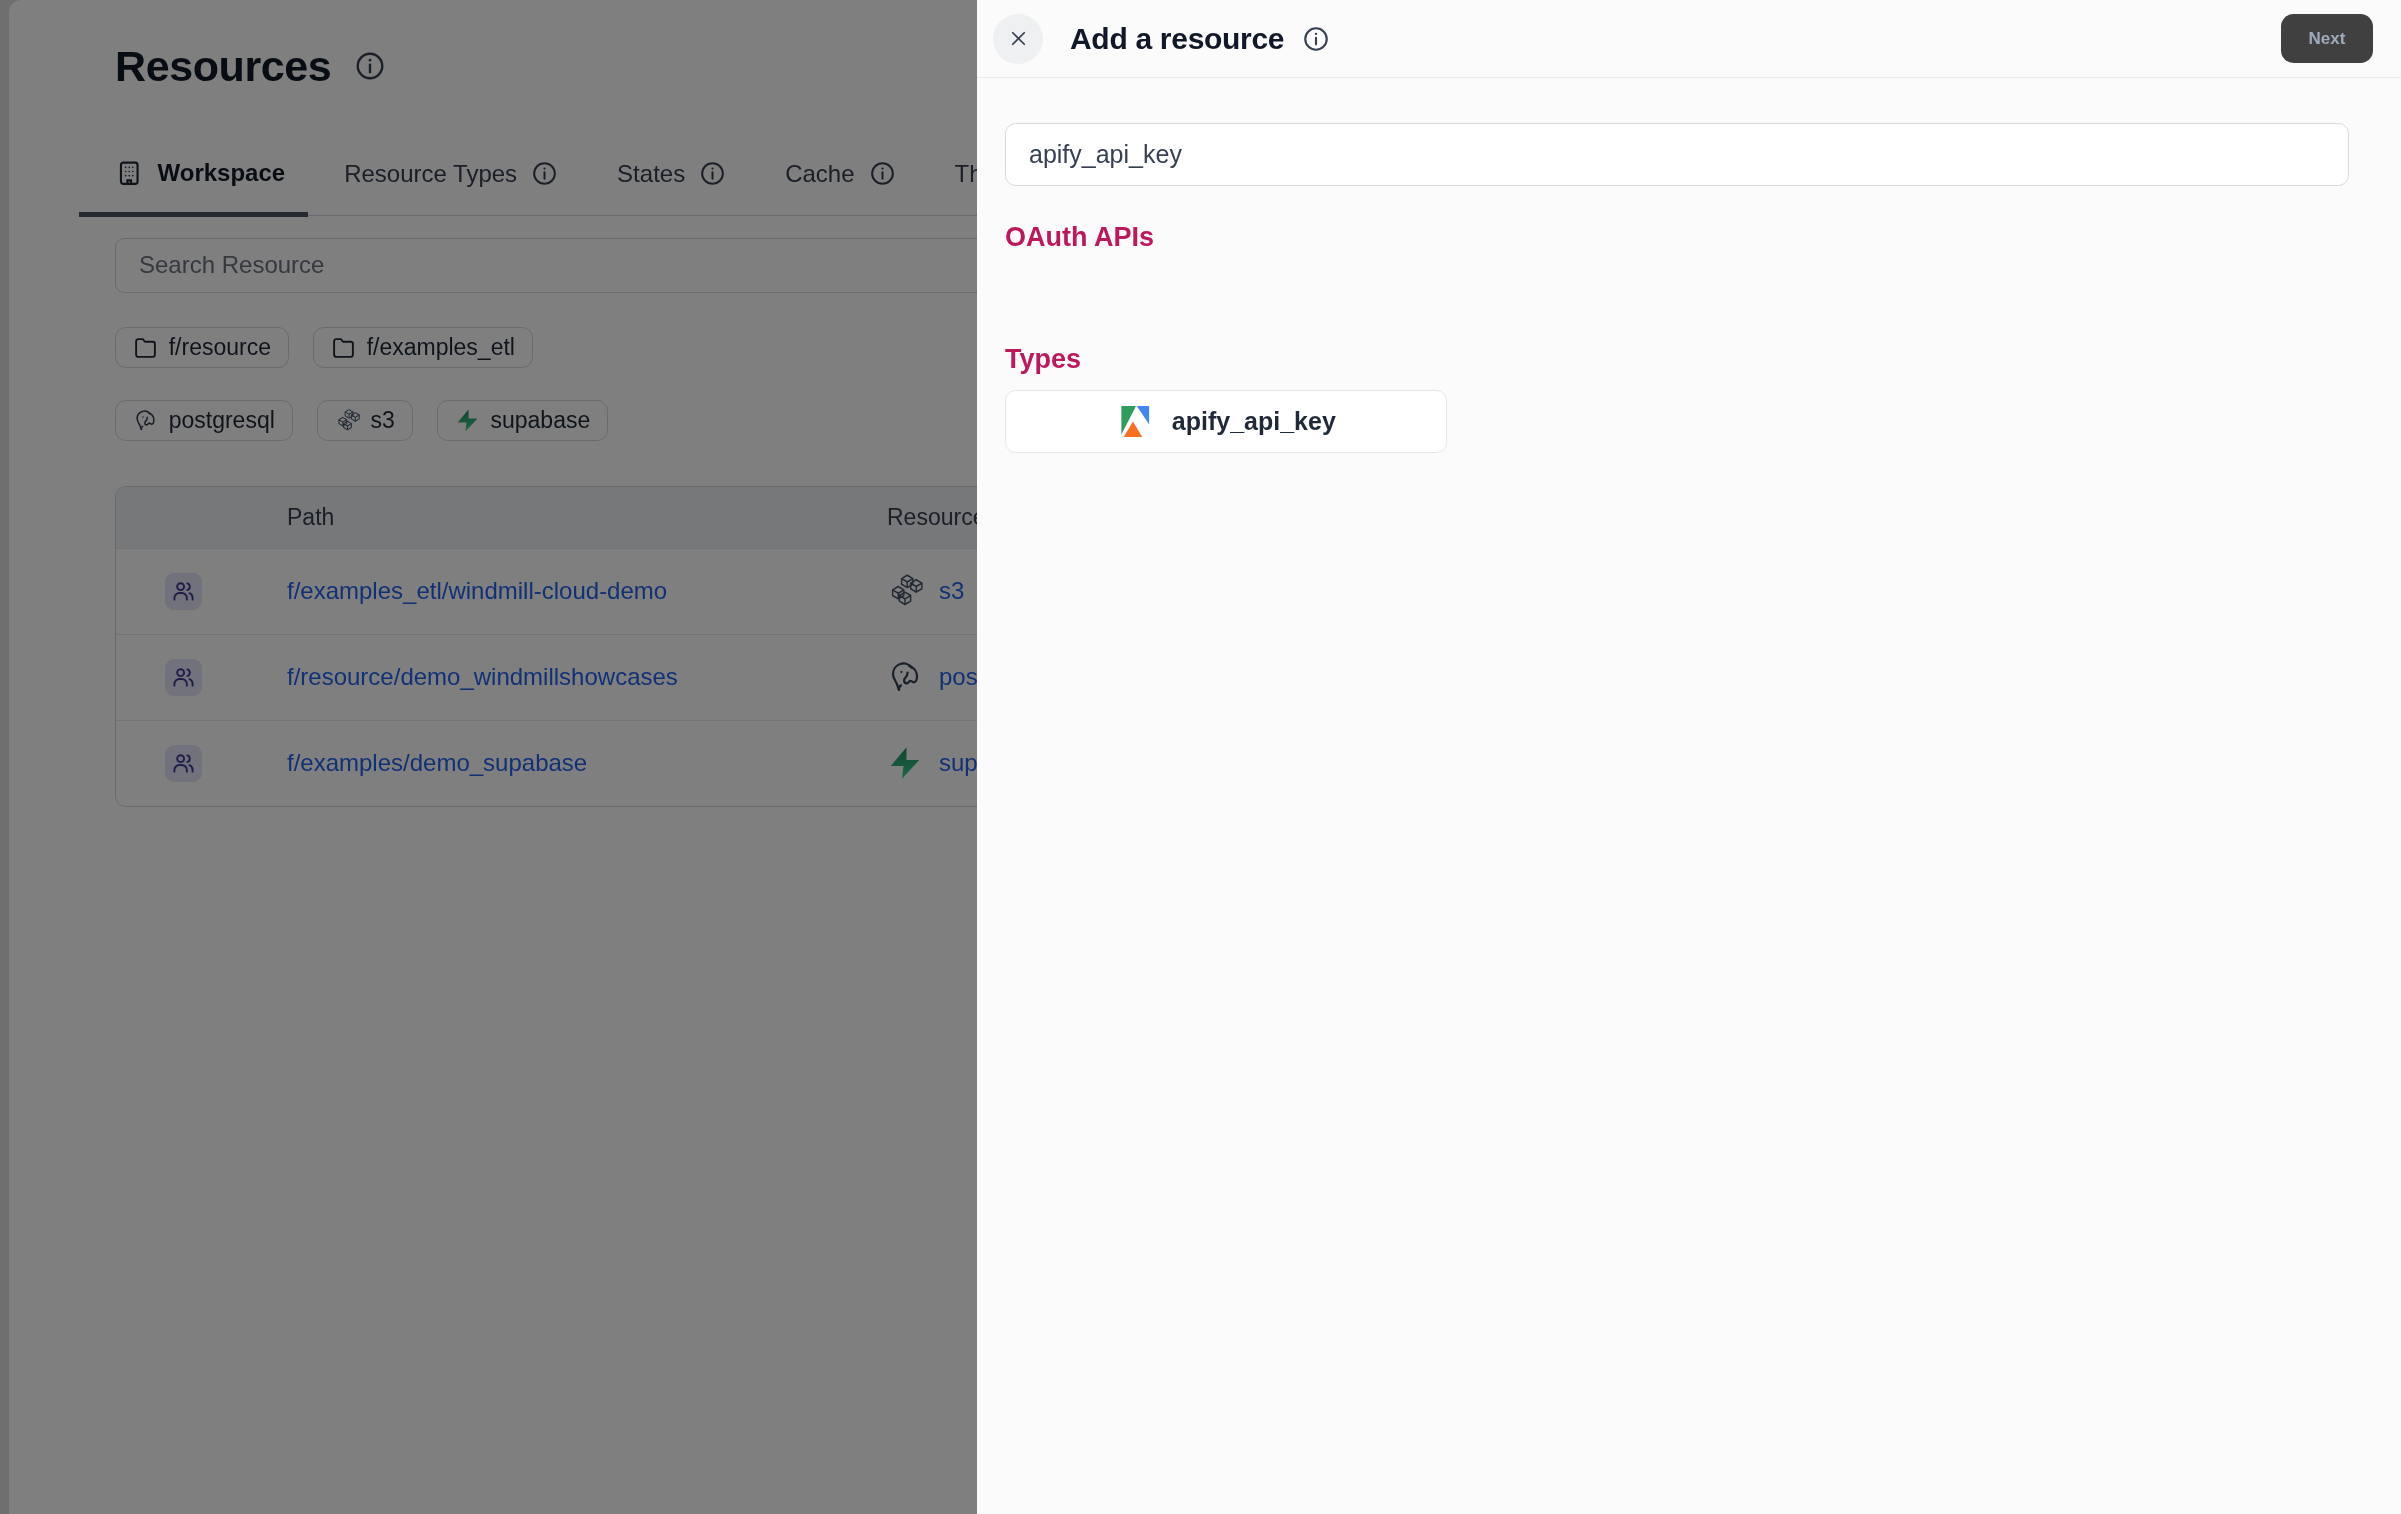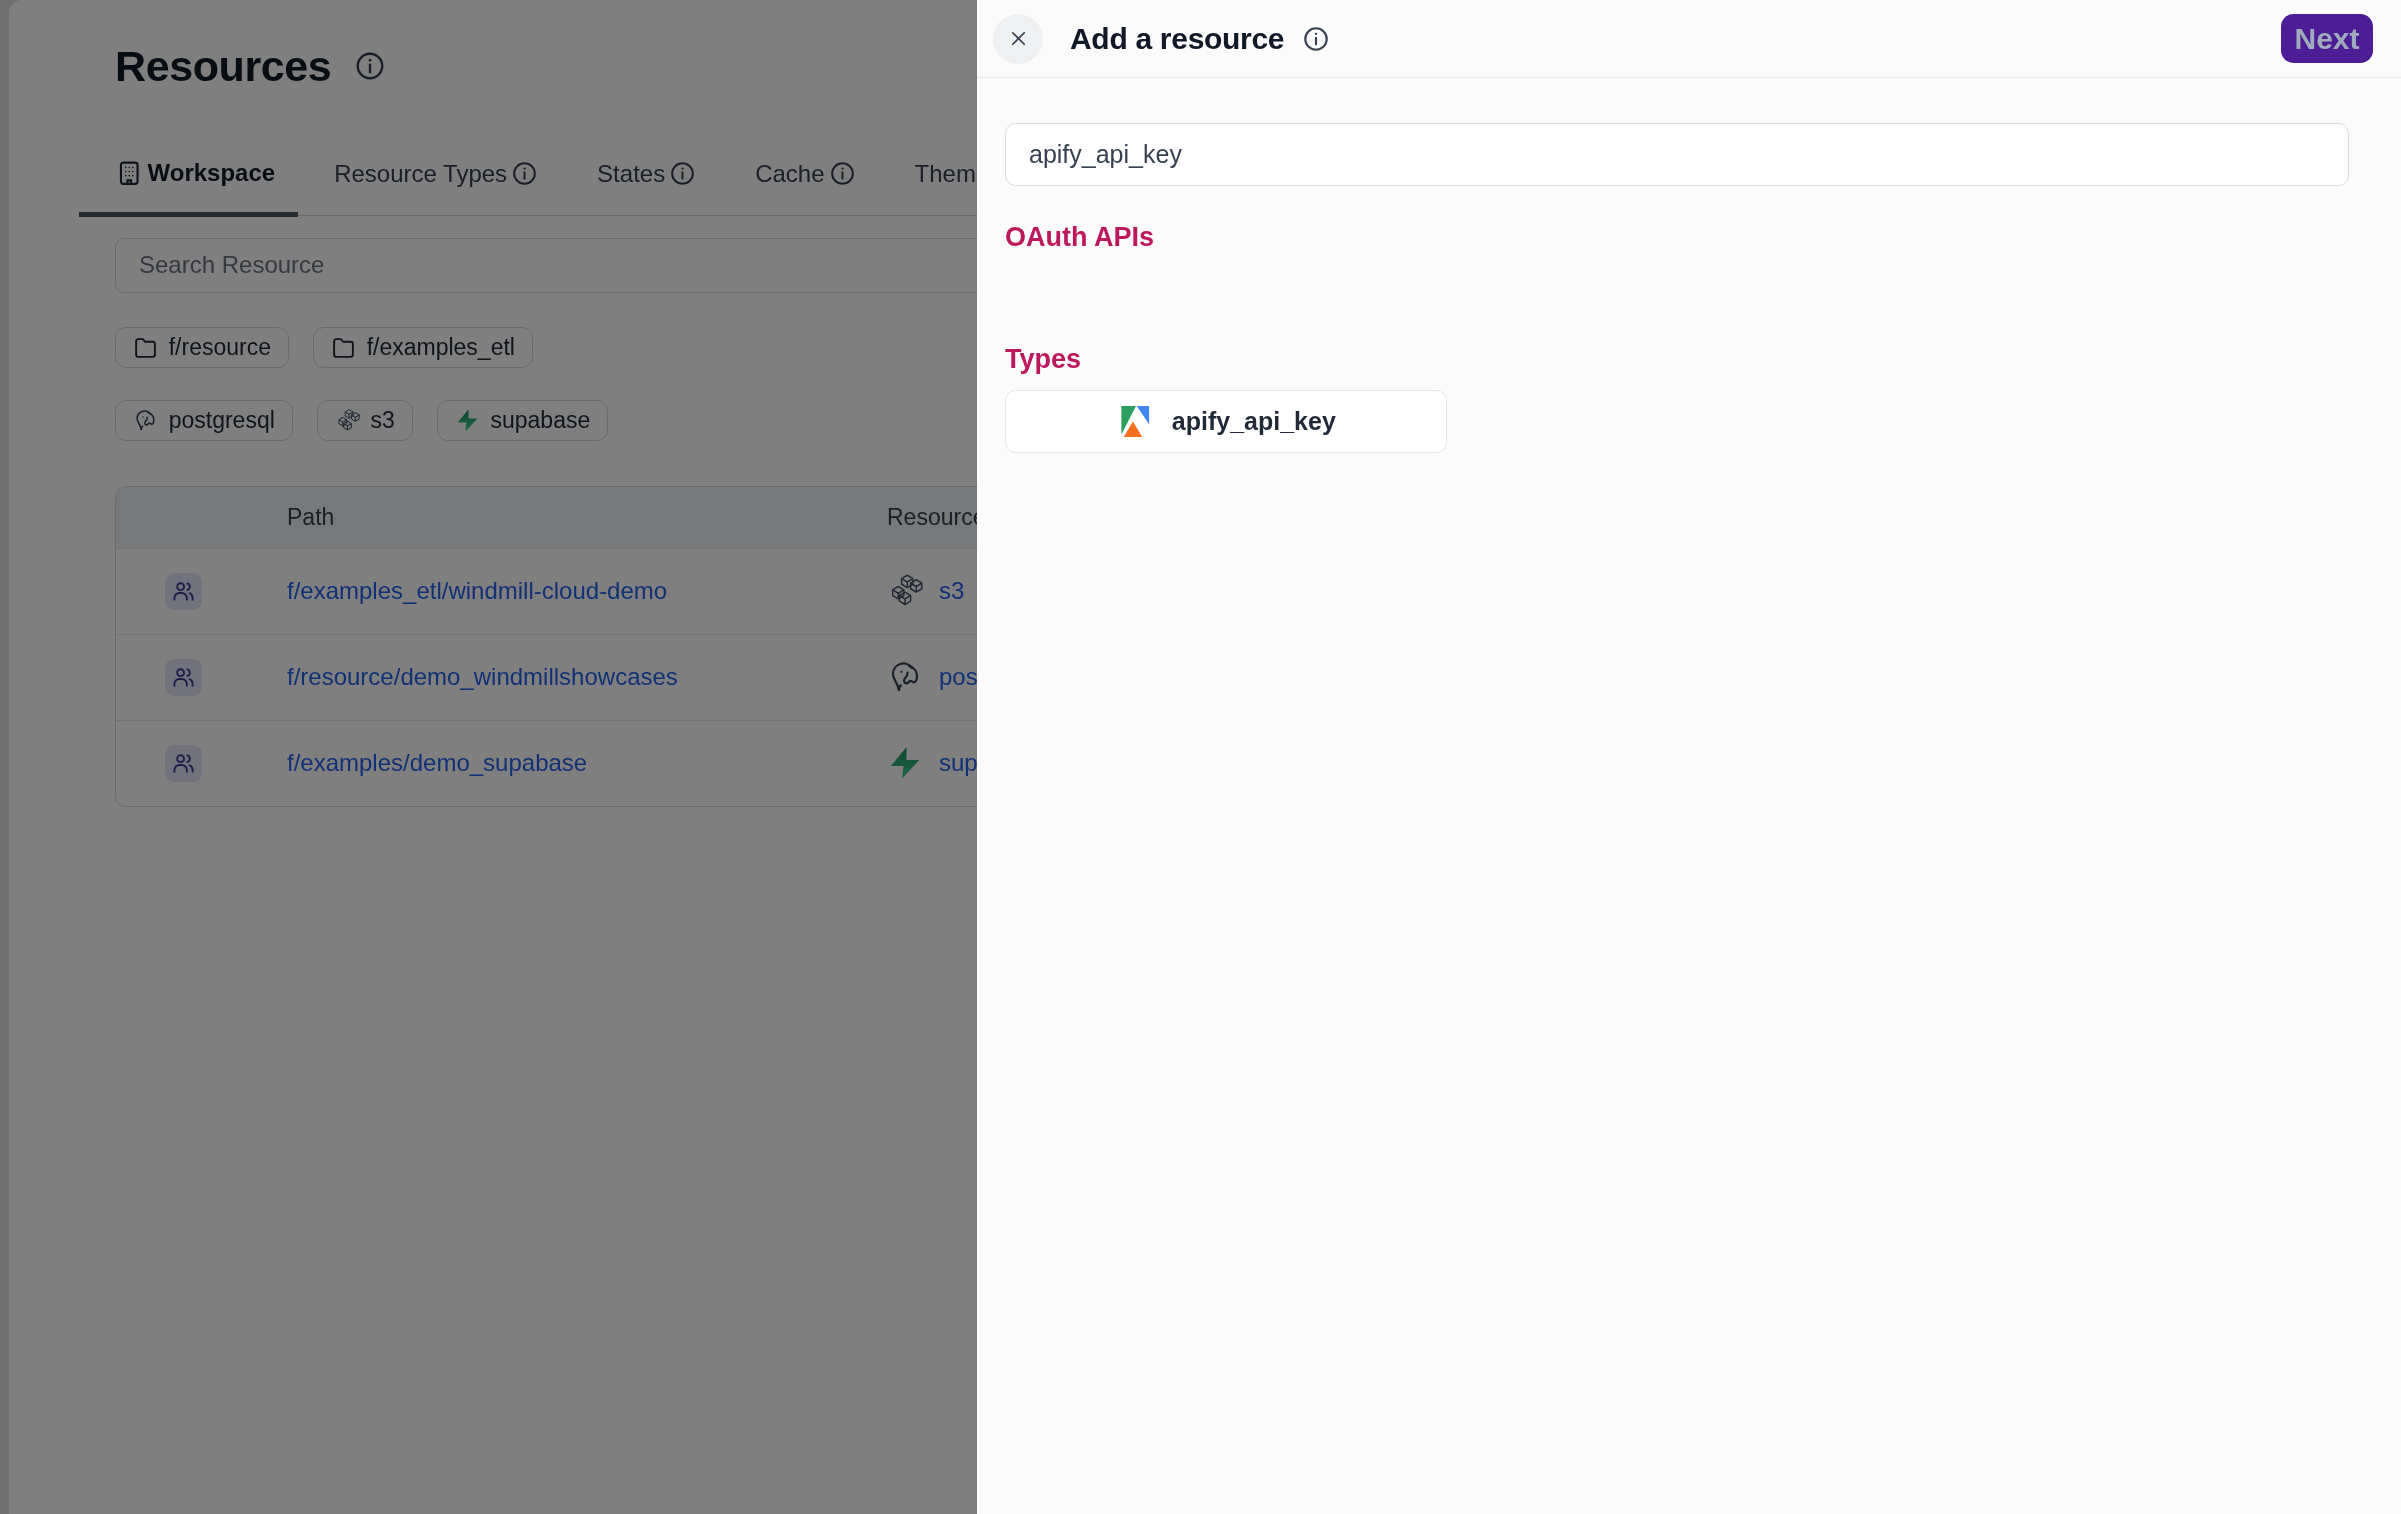--- a/index.html
+++ b/index.html
@@ -21,21 +21,21 @@
   }
   .page-inner { padding: 41px 0 0 106px; }
 
   .title-row { display: flex; align-items: center; gap: 23px; }
   .title-row h1 { font-size: 43px; line-height: 50px; font-weight: 700; color: #111827; letter-spacing: -0.4px; }
   .info-ic { width: 32px; height: 32px; color: #374151; display: inline-flex; }
   .info-ic svg { width: 100%; height: 100%; }
   .info-ic.small { width: 27px; height: 27px; }
 
   .tabs { display: flex; align-items: flex-end; margin-top: 68px; border-bottom: 0.9px solid #d1d5db; width: 1390px; }
-  .tab { display: flex; align-items: center; gap: 4px; font-size: 24px; color: #374151;
+  .tab { display: flex; align-items: center; gap: 14px; font-size: 24px; color: #374151;
          padding-bottom: 27px; margin-right: 59px; position: relative; cursor: pointer; }
   .tab .tab-ic { width: 28.5px; height: 28.5px; display: inline-flex; color: #1f2937; }
   .tab .tab-ic svg { width: 100%; height: 100%; }
   .tab.active { font-weight: 700; color: #111827; }
   .tab.active::after { content:""; position: absolute; left: -36px; right: -23px; bottom: -2.7px; height: 5.3px; background: #4b5563; }
 
   .search-input {
     margin-top: 22px; width: 1354px; height: 55px;
     border: 0.9px solid #d1d5db; border-radius: 9px; background: #fff;
     font-family: "Liberation Sans", sans-serif; font-size: 24px; color: #1f2937;
@@ -71,22 +71,22 @@
 
   
   .drawer { position: absolute; left: 977px; top: 0; width: 1424px; height: 1514px;
             background: #fbfbfc; z-index: 60; }
   .d-header { height: 78px; display: flex; align-items: center; border-bottom: 0.9px solid #e8eaed; padding: 0 28px 0 16px; }
   .close-btn { width: 50px; height: 50px; border-radius: 50%; background: #eef0f2; border: none;
                display: flex; align-items: center; justify-content: center; cursor: pointer;
                color: #374151; font-size: 25px; line-height: 1; }
   .d-title { font-size: 30px; font-weight: 700; color: #111827; margin-left: 27px; letter-spacing: -0.3px; }
   .d-header .info-ic { margin-left: 18px; width: 28px; height: 28px; }
-  .next-btn { margin-left: auto; width: 92px; height: 49px; border-radius: 12.5px; background: #4c1d95;
-              border: none; color: #9fabbc; font-size: 30px; font-weight: 700;
+  .next-btn { margin-left: auto; width: 92px; height: 49px; border-radius: 12.5px; background: #404040;
+              border: none; color: #9fabbc; font-size: 17px; font-weight: 700;
               font-family: "Liberation Sans", sans-serif; cursor: default; }
 
   .d-body { padding: 45px 52px 0 28px; }
   .d-search {
     width: 100%; height: 63px; border: 0.9px solid #d6dade; border-radius: 10.7px; background: #fff;
     font-family: "Liberation Sans", sans-serif; font-size: 25px; color: #374151;
     padding: 0 23px; outline: none; display: block;
   }
   .sec-h { font-size: 27px; font-weight: 700; color: #be185d; }
   .sec-h.oauth { margin-top: 36px; }

